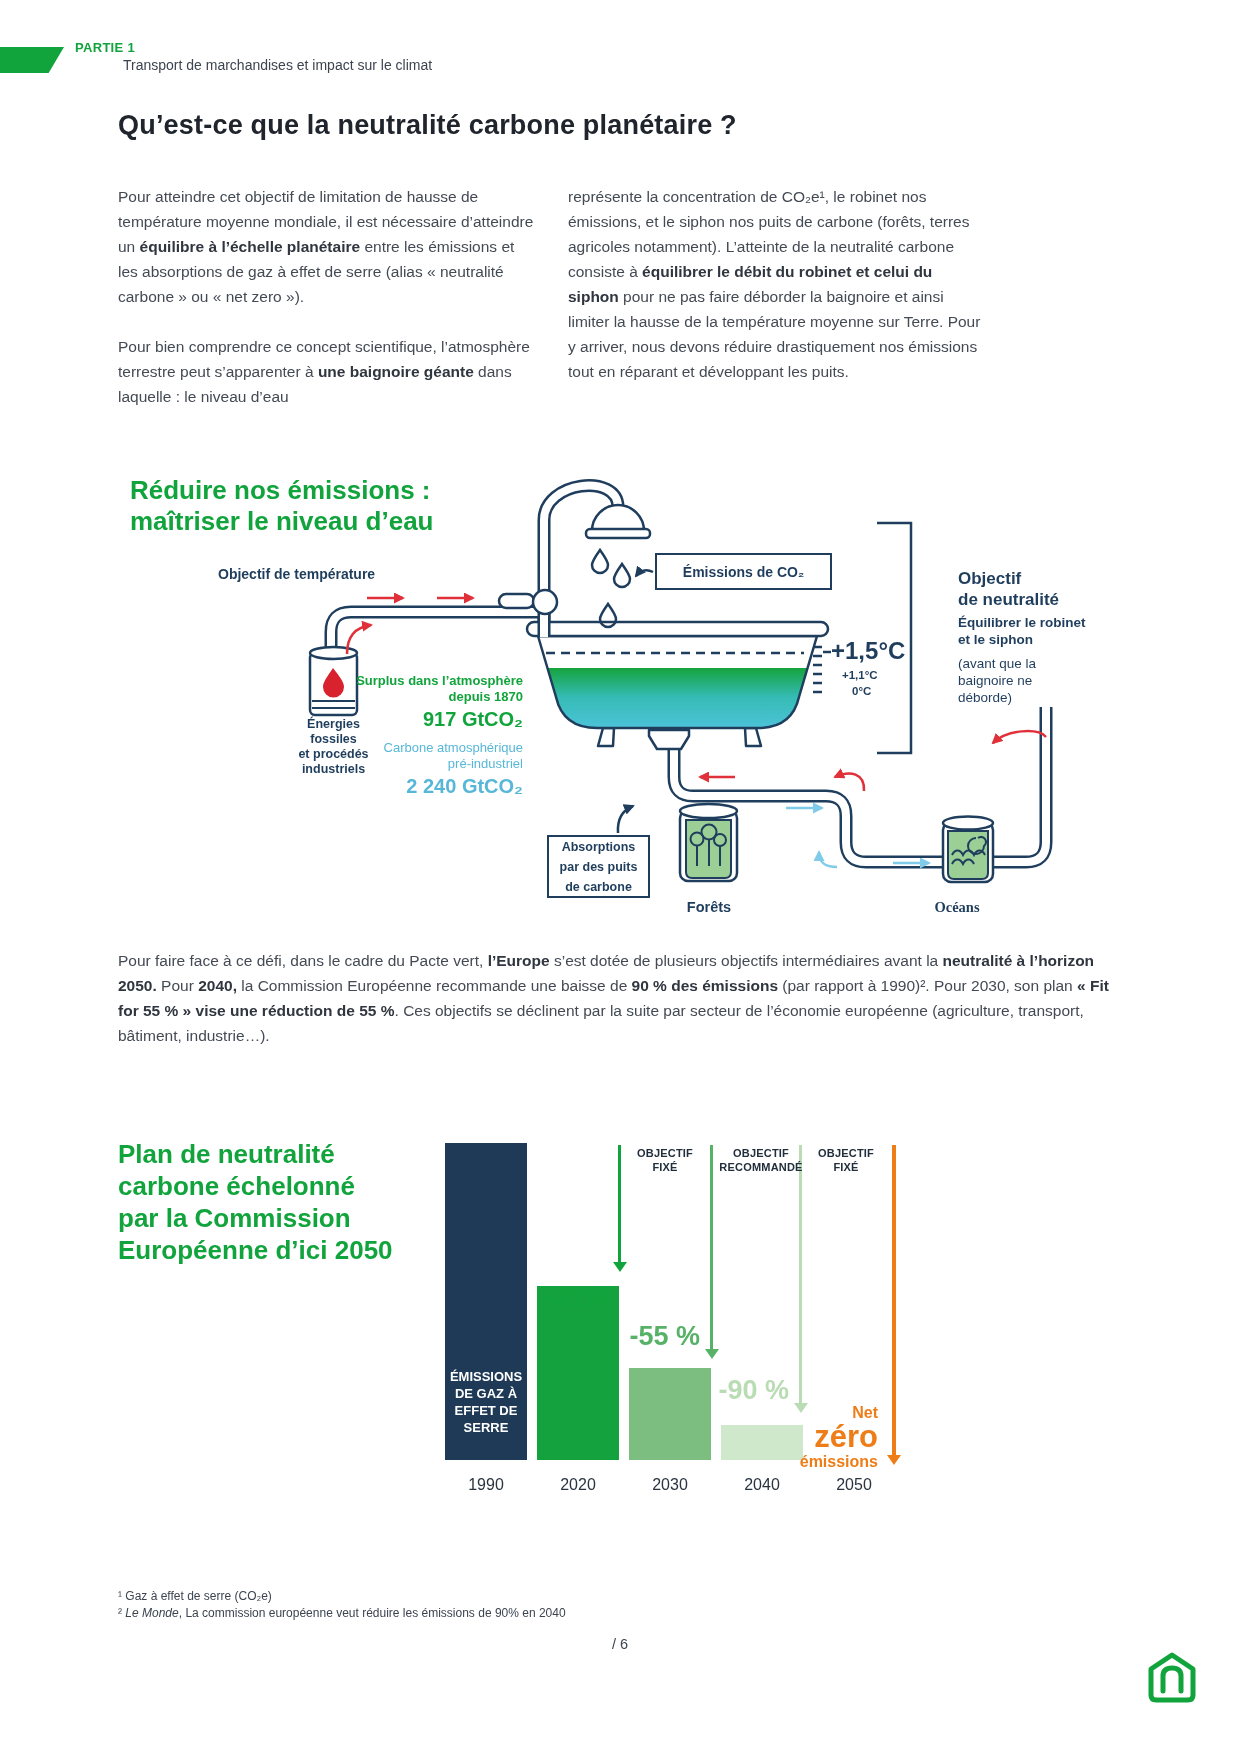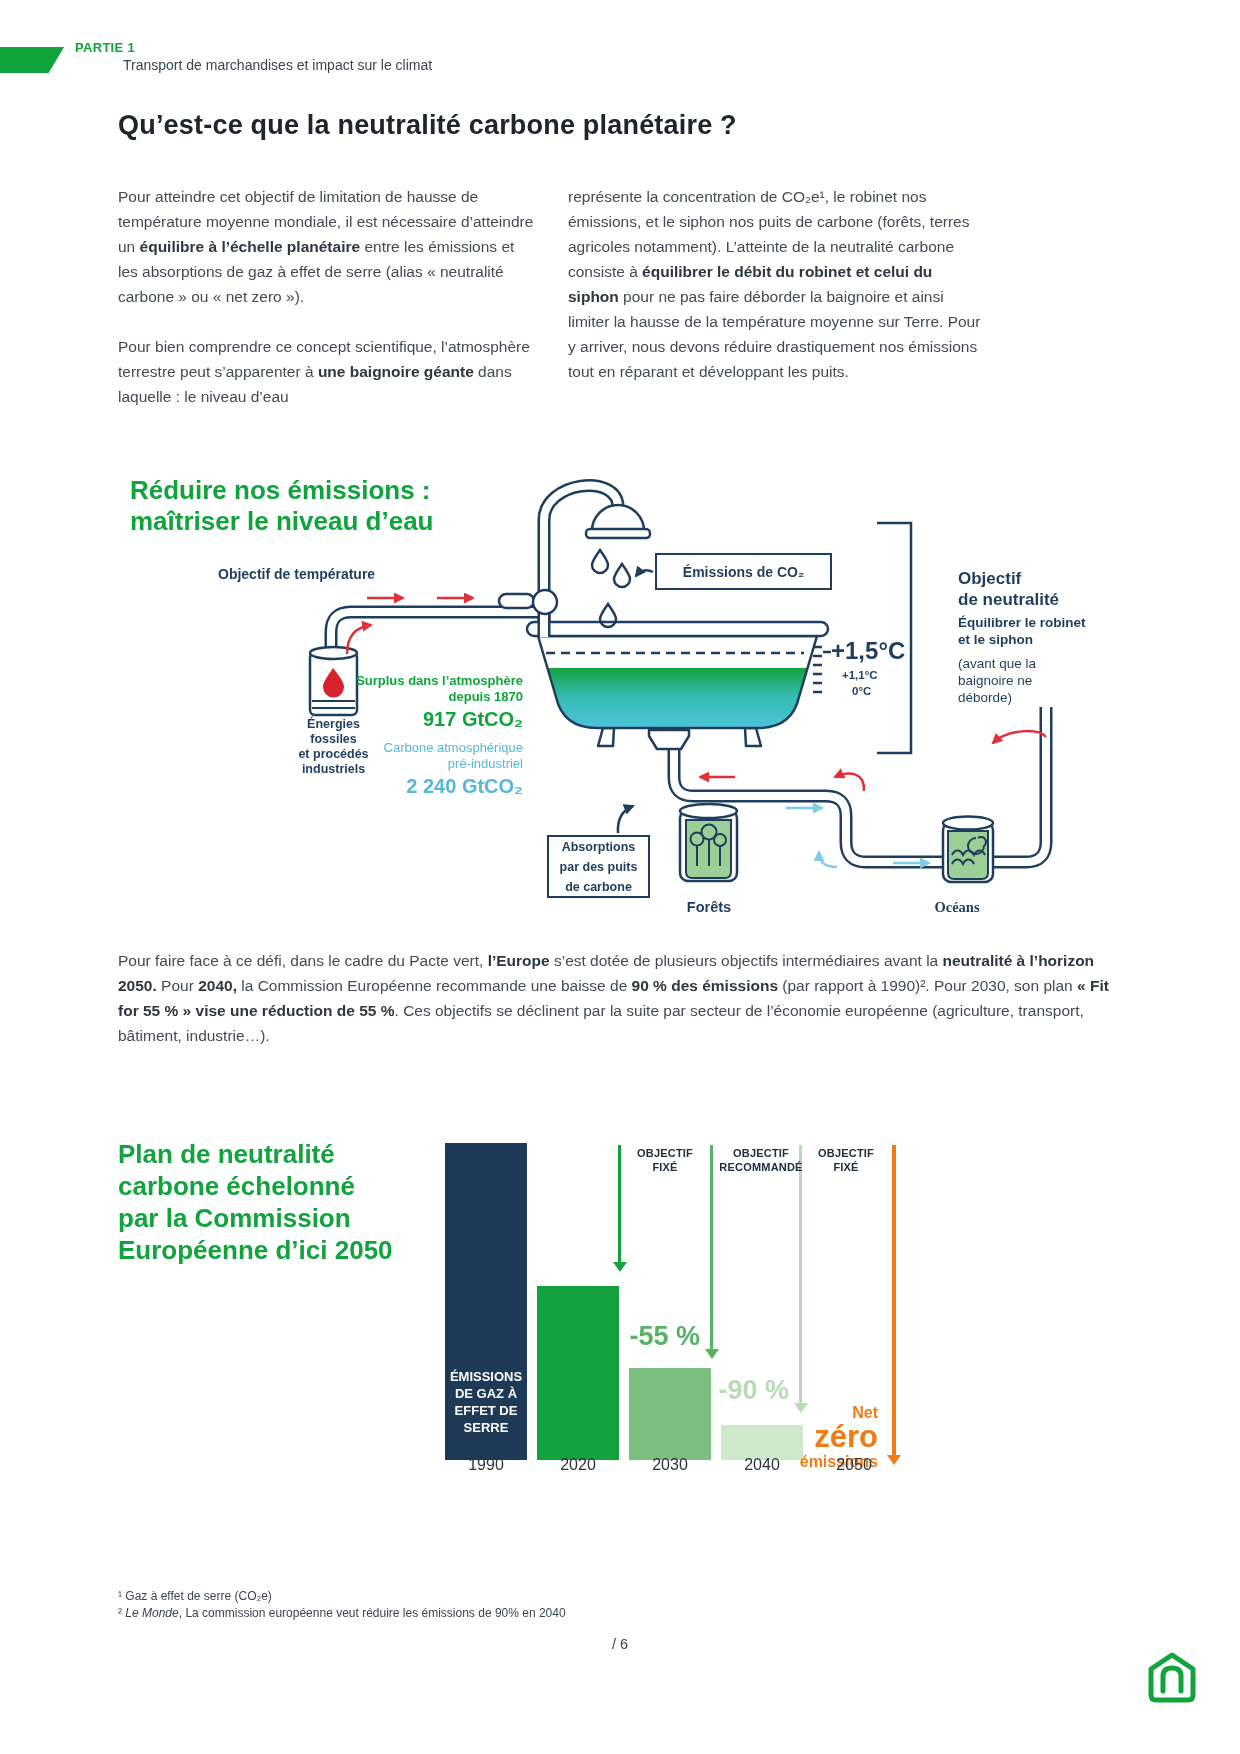--- a/index.html
+++ b/index.html
@@ -76,21 +76,21 @@
   .p2020{left:398px;top:104px;color:#12A43C;margin-top:40px;}
   .p2030{left:490px;top:183px;color:#57B267;}
   .p2040{left:579px;top:237px;color:#B9DCB4;}
   .obj{position:absolute;top:8px;width:110px;text-align:center;font-size:11px;font-weight:bold;color:#222E3C;
        line-height:14px;white-space:pre-line;letter-spacing:.2px;}
   .o1{left:510px;} .o2{left:606px;} .o3{left:691px;}
   .nz{position:absolute;left:628px;top:266px;width:150px;text-align:right;color:#EE7D17;font-weight:bold;}
   .nz-net{font-size:16px;line-height:17px;}
   .nz-zero{font-size:31px;line-height:32px;}
   .nz-em{font-size:16px;line-height:17px;}
-  .yr{position:absolute;top:318px;width:80px;text-align:center;font-size:16px;color:#2A3440;}
+  .yr{position:absolute;top:338px;width:80px;text-align:center;font-size:16px;color:#2A3440;}
   .y0{left:346px;} .y1{left:438px;} .y2{left:530px;} .y3{left:622px;} .y4{left:714px;}
 
   
   .fn{position:absolute;left:118px;top:1588px;font-size:12px;line-height:17px;color:#3C4450;}
   .pgnum{position:absolute;left:0;right:0;top:1636px;text-align:center;font-size:14.5px;color:#3C4450;}
   .logo{position:absolute;left:1146px;top:1652px;}
 </style>
 </head>
 <body>
 

